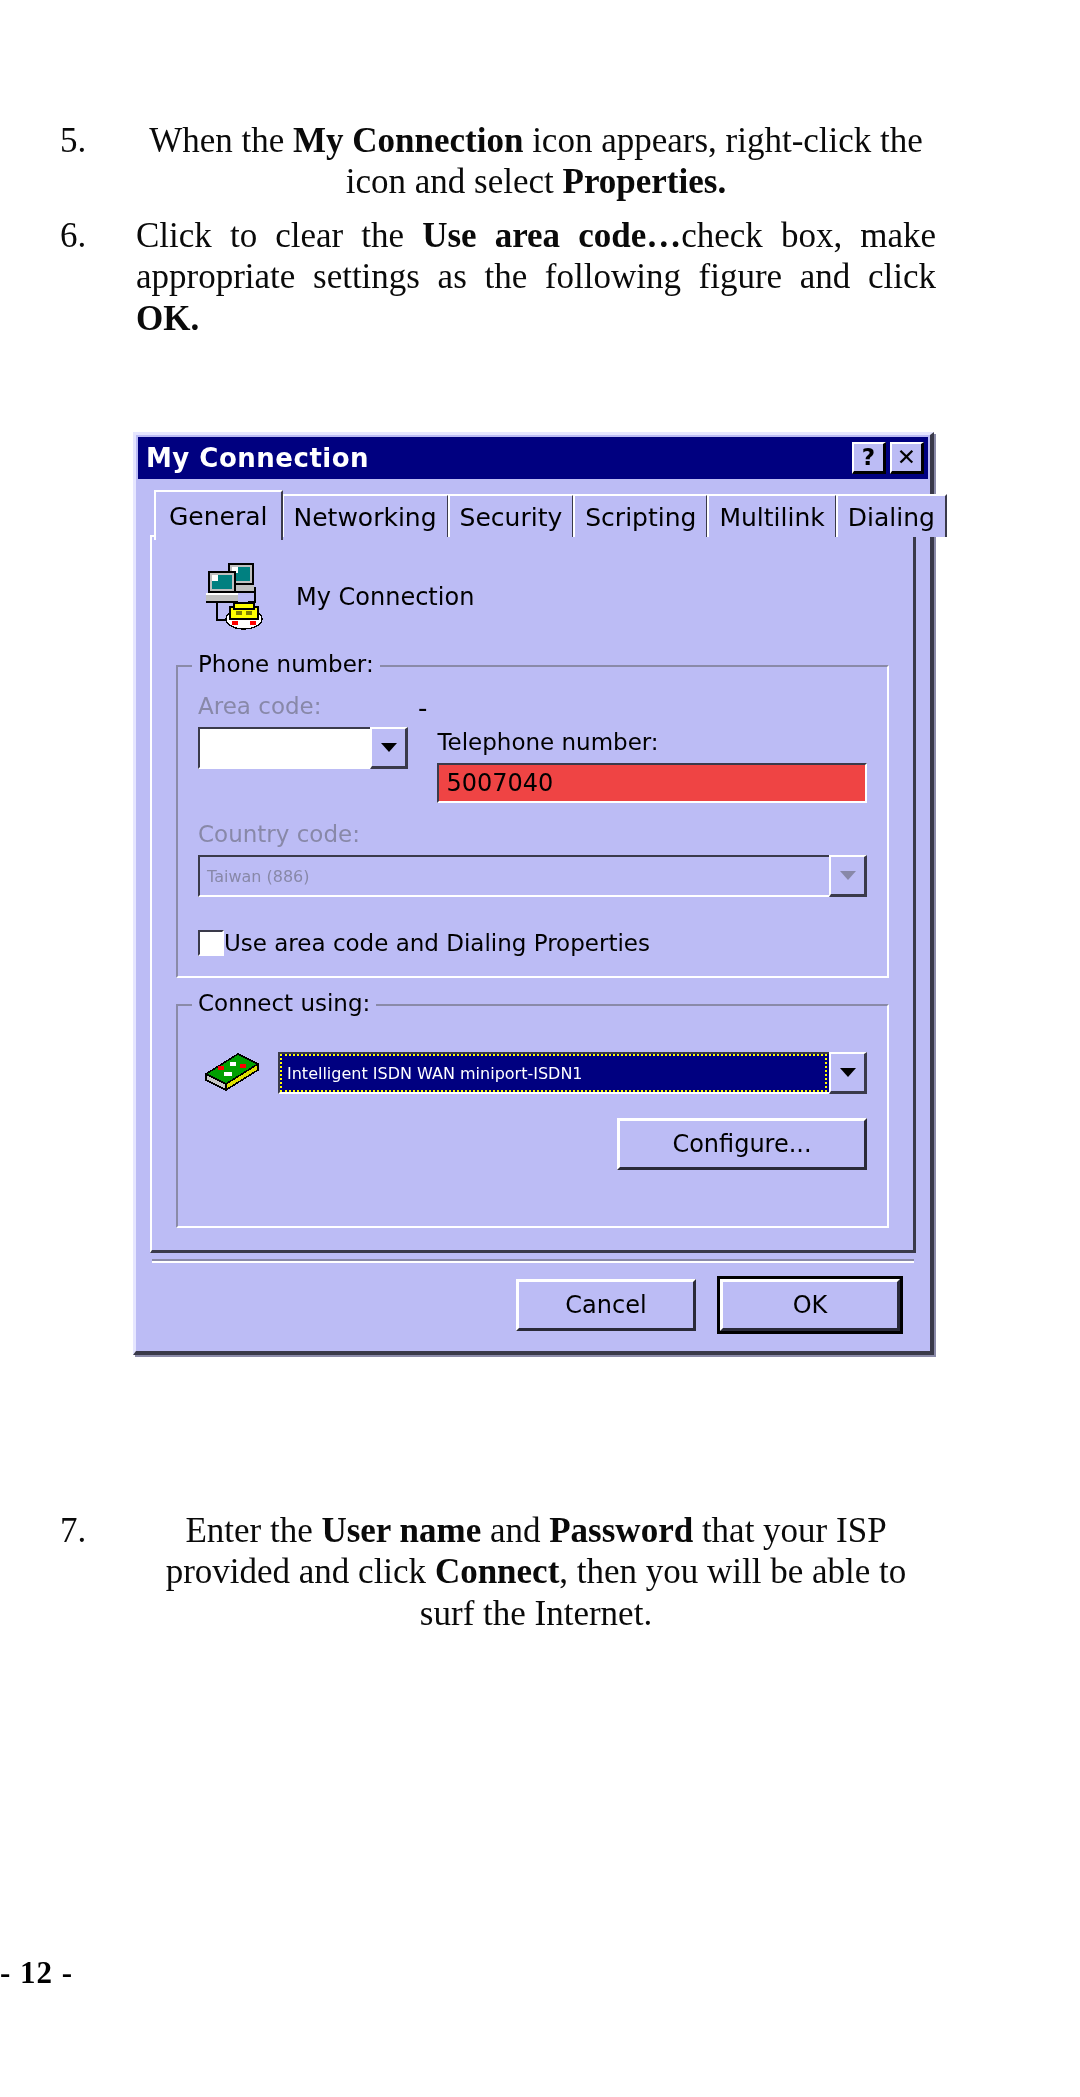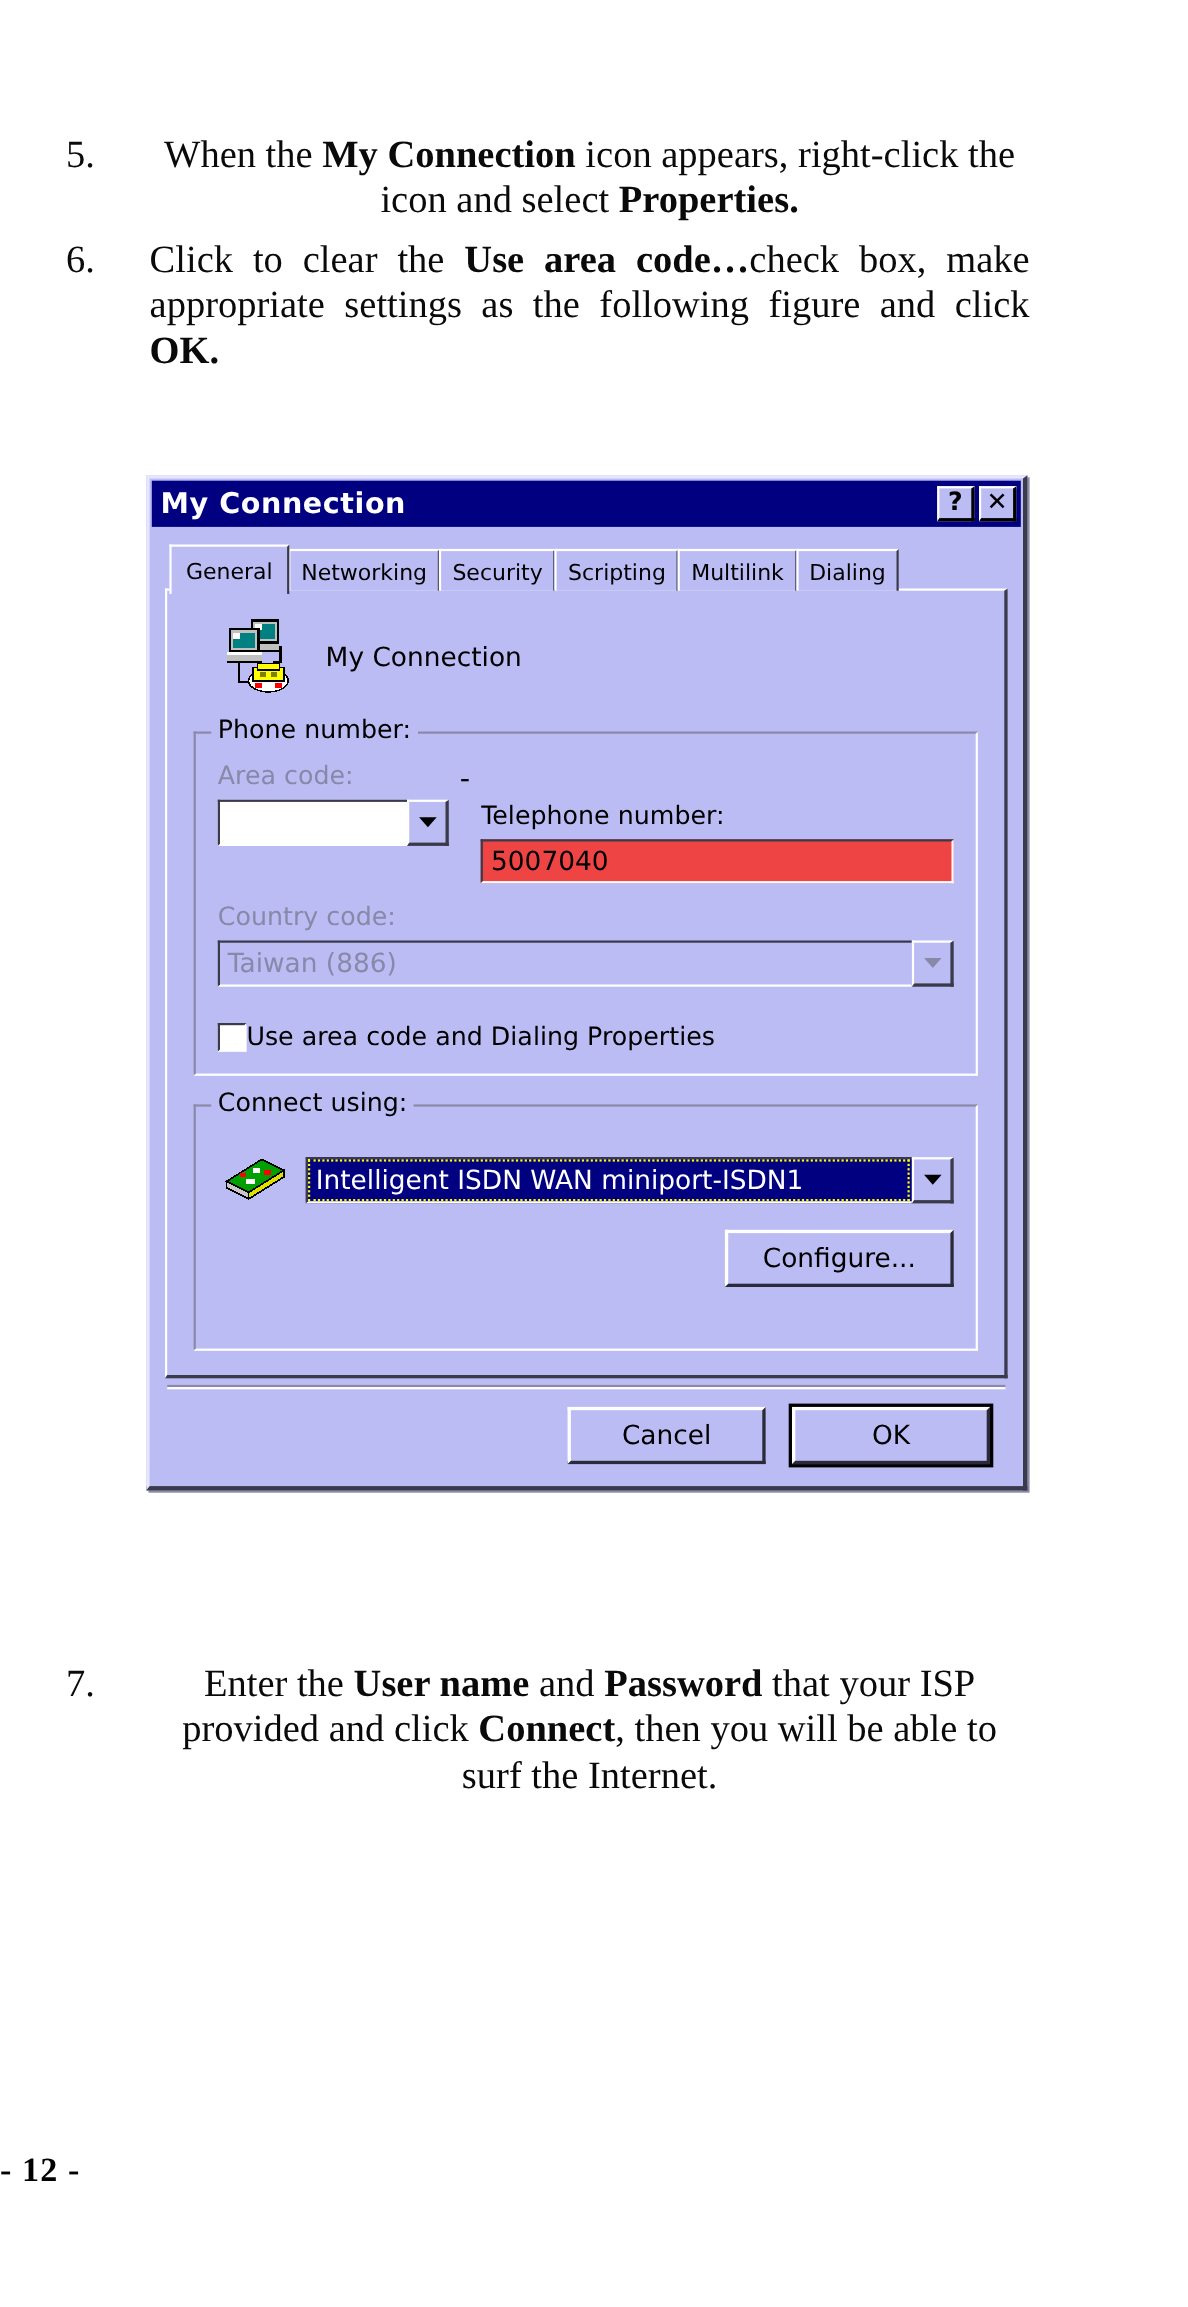--- a/index.html
+++ b/index.html
@@ -119,21 +119,21 @@
     padding-left: 4px;
     height: 46px;
   }
   .tab {
     background: #bcbcf5;
     border-top: 2px solid #ffffff;
     border-left: 2px solid #ffffff;
     border-right: 2px solid #3a3a4a;
     padding: 7px 10px 5px 10px;
     font-family: "DejaVu Sans", sans-serif;
-    font-size: 20px;
+    font-size: 25px;
     color: #000000;
     margin-right: -1px;
     position: relative;
     white-space: nowrap;
     box-sizing: border-box;
   }
   .tab.active {
     padding: 10px 13px 9px 13px;
     margin-bottom: -3px;
     z-index: 5;
@@ -222,21 +222,21 @@
   .combo .combo-text {
     flex: 1 1 auto;
     background: #ffffff;
     border-top: 2px solid #3a3a4a;
     border-left: 2px solid #3a3a4a;
     border-bottom: 2px solid #ffffff;
     display: flex;
     align-items: center;
     padding: 0 7px;
     font-family: "DejaVu Sans", sans-serif;
-    font-size: 24px;
+    font-size: 16px;
     color: #000000;
     box-sizing: border-box;
     overflow: hidden;
     white-space: nowrap;
   }
   .combo.disabled .combo-text { background: #bcbcf5; color: #8888a8; }
   .combo .arrowbtn {
     flex: 0 0 38px;
     width: 38px;
     background: #bcbcf5;
@@ -456,21 +456,21 @@
           </span>
           <div class="combo focused" style="flex:1 1 auto;">
             <span class="combo-text">Intelligent ISDN WAN miniport-ISDN1</span>
             <span class="arrowbtn">
                 <i class="arrow-dn"></i>
               </span>
           </div>
         </div>
 
         <div style="display:flex; justify-content:flex-end; margin-top:18px;">
-          <button class="btn" style="width:208px;">
+          <button class="btn" style="width:250px;">
             <span>Configure...</span>
           </button>
         </div>
       </div>
 
     </div>
 
     <div class="dlg-sep"></div>
 
     <div class="dlg-footer">

